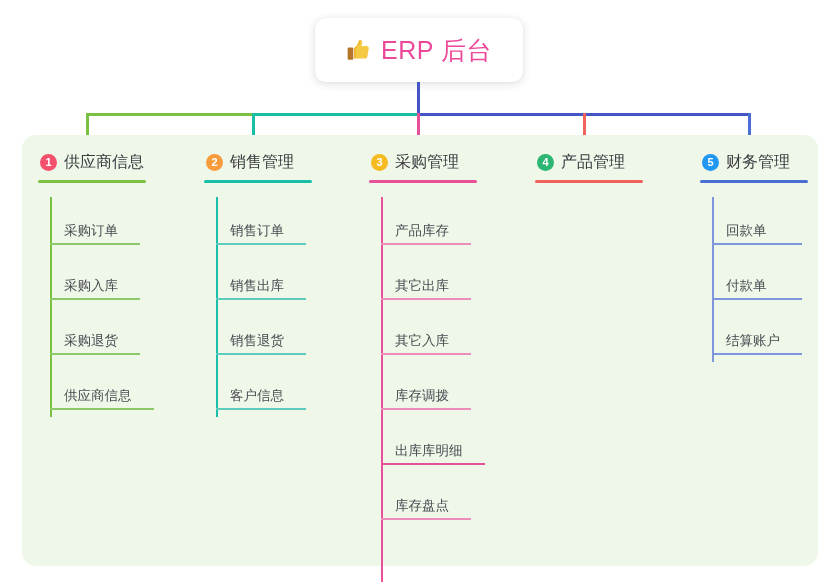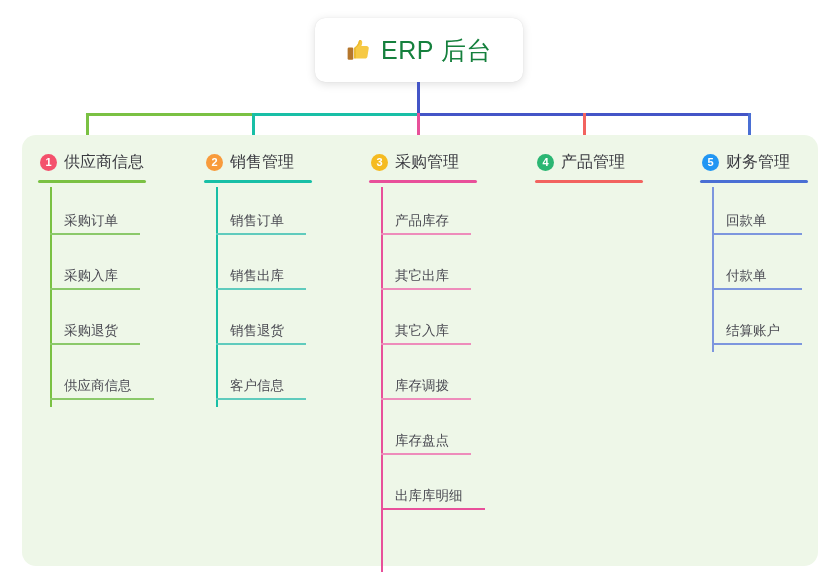--- a/index.html
+++ b/index.html
@@ -15,21 +15,21 @@
   .title-card {
     position: absolute; left: 315px; top: 18px;
     width: 208px; height: 64px;
     background: #ffffff;
     border-radius: 10px;
     box-shadow: 0 2px 10px rgba(0,0,0,0.13), 0 0 1px rgba(0,0,0,0.12);
     display: flex; align-items: center; justify-content: center;
     gap: 9px;
   }
   .title-text {
-    font-size: 25px; color: #15803d; letter-spacing: 0.5px;
+    font-size: 25px; color: #ec4899; letter-spacing: 0.5px;
     white-space: nowrap; font-weight: 400;
   }
   .thumb-icon { display: block; width: 26px; height: 26px; }
 
   
   .ln { position: absolute; }
 
   
   .panel {
     position: absolute; left: 22px; top: 135px;
@@ -48,21 +48,21 @@
     width: 17px; height: 17px; border-radius: 50%;
     color: #ffffff; font-size: 11px; line-height: 17px;
     text-align: center; font-weight: 700;
     flex: 0 0 auto;
   }
   .head-label {
     font-size: 16px; color: #3a3a40; white-space: nowrap; font-weight: 400;
   }
   .head-rule { height: 3px; border-radius: 2px; margin-top: 5px; }
 
-  .items { position: relative; margin-top: 4px; }
+  .items { position: relative; margin-top: 14px; }
   .trunk { position: absolute; left: 12px; top: 0; width: 2px; }
 
   .item { position: relative; height: 55px; }
   .item-label {
     position: absolute; left: 26px; bottom: 12px;
     font-size: 13.5px; color: #4a4a52; white-space: nowrap;
   }
   .item-rule {
     position: absolute; left: 12px; bottom: 7px;
     height: 2px;
@@ -168,27 +168,27 @@
       </div>
       <div class="item">
         <span class="item-label">其它入库</span>
         <span class="item-rule" style="background:#ee8cbb; width:90px;"></span>
       </div>
       <div class="item">
         <span class="item-label">库存调拨</span>
         <span class="item-rule" style="background:#ee8cbb; width:90px;"></span>
       </div>
       <div class="item">
-        <span class="item-label">库存盘点</span>
-        <span class="item-rule" style="background:#ee8cbb; width:90px;"></span>
-      </div>
-      <div class="item">
         <span class="item-label">出库库明细</span>
         <span class="item-rule" style="background:#e8509a; width:104px;"></span>
       </div>
+      <div class="item">
+        <span class="item-label">库存盘点</span>
+        <span class="item-rule" style="background:#ee8cbb; width:90px;"></span>
+      </div>
     </div>
   </div>
 
   <div class="col" style="left:535px; top:149px; width:170px;">
     <div class="col-head">
       <span class="badge" style="background:#2bb673;">4</span>
       <span class="head-label">产品管理</span>
     </div>
     <div class="head-rule" style="background:#f2635f; width:108px;"></div>
   </div>

